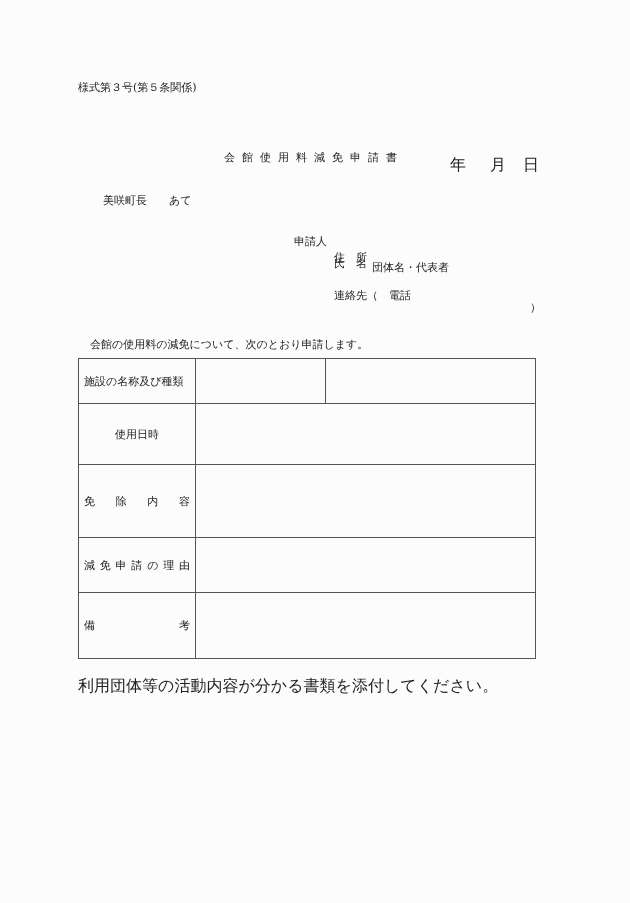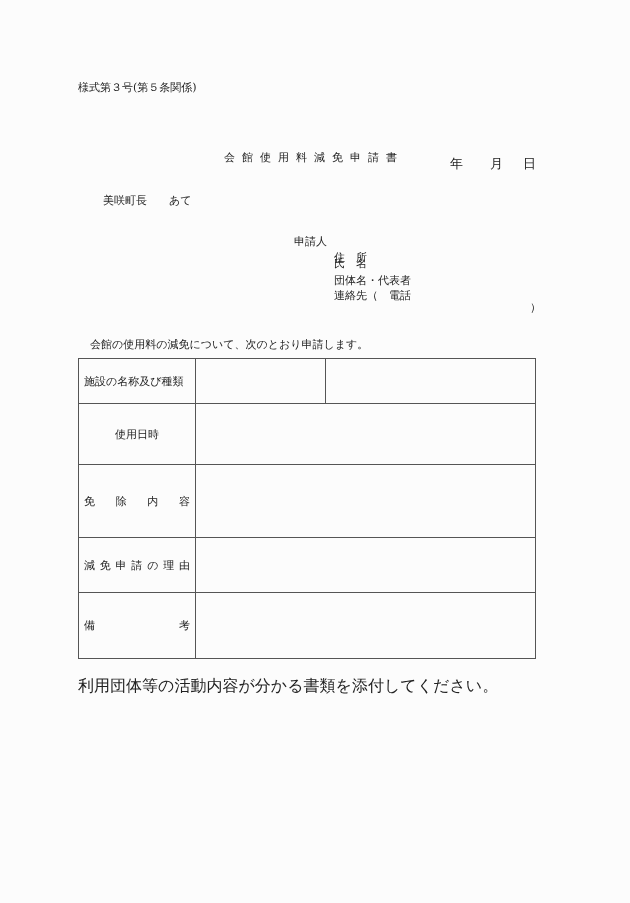--- a/index.html
+++ b/index.html
@@ -8,31 +8,31 @@
     background: #fcfcfc;
     position: relative;
     font-family: "DejaVu Serif", "Liberation Serif", serif;
     color: #222;
     font-size: 11px;
     overflow: hidden;
   }
   .abs { position: absolute; white-space: nowrap; }
   .form-number { left: 78px; top: 80px; font-size: 11px; text-align: right; }
   .doc-title { left: 224px; top: 120px; font-size: 11px; letter-spacing: 7px; margin-top: 30px; }
-  .date-line { left: 450px; top: 155px; font-size: 13px; }
+  .date-line { left: 450px; top: 155px; font-size: 16px; }
   .date-line span { display: inline-block; }
   .date-line .y { width: 40px; }
   .date-line .m { width: 33px; }
   .addressee { left: 103px; top: 193px; font-size: 11px; }
   .addressee .to { margin-left: 22px; }
   .applicant-label { left: 288px; top: 234px; font-size: 11px; margin-left: 6px; }
   .ap-field { left: 334px; font-size: 11px; }
   .f1 { top: 250px; }
   .f2 { top: 256px; }
-  .f3 { top: 273px; }
+  .f3 { top: 260px; margin-left: 38px; }
   .f4 { top: 288px; }
   .paren-close { left: 530px; top: 300px; font-size: 11px; }
   .intro { left: 90px; top: 337px; font-size: 11px; }
   .footer-note { left: 78px; top: 676px; font-size: 16px; }
 
   .form-table {
     position: absolute; left: 78px; top: 358px;
     width: 458px; height: 301px;
     border: 1px solid #555;
     box-sizing: border-box;

